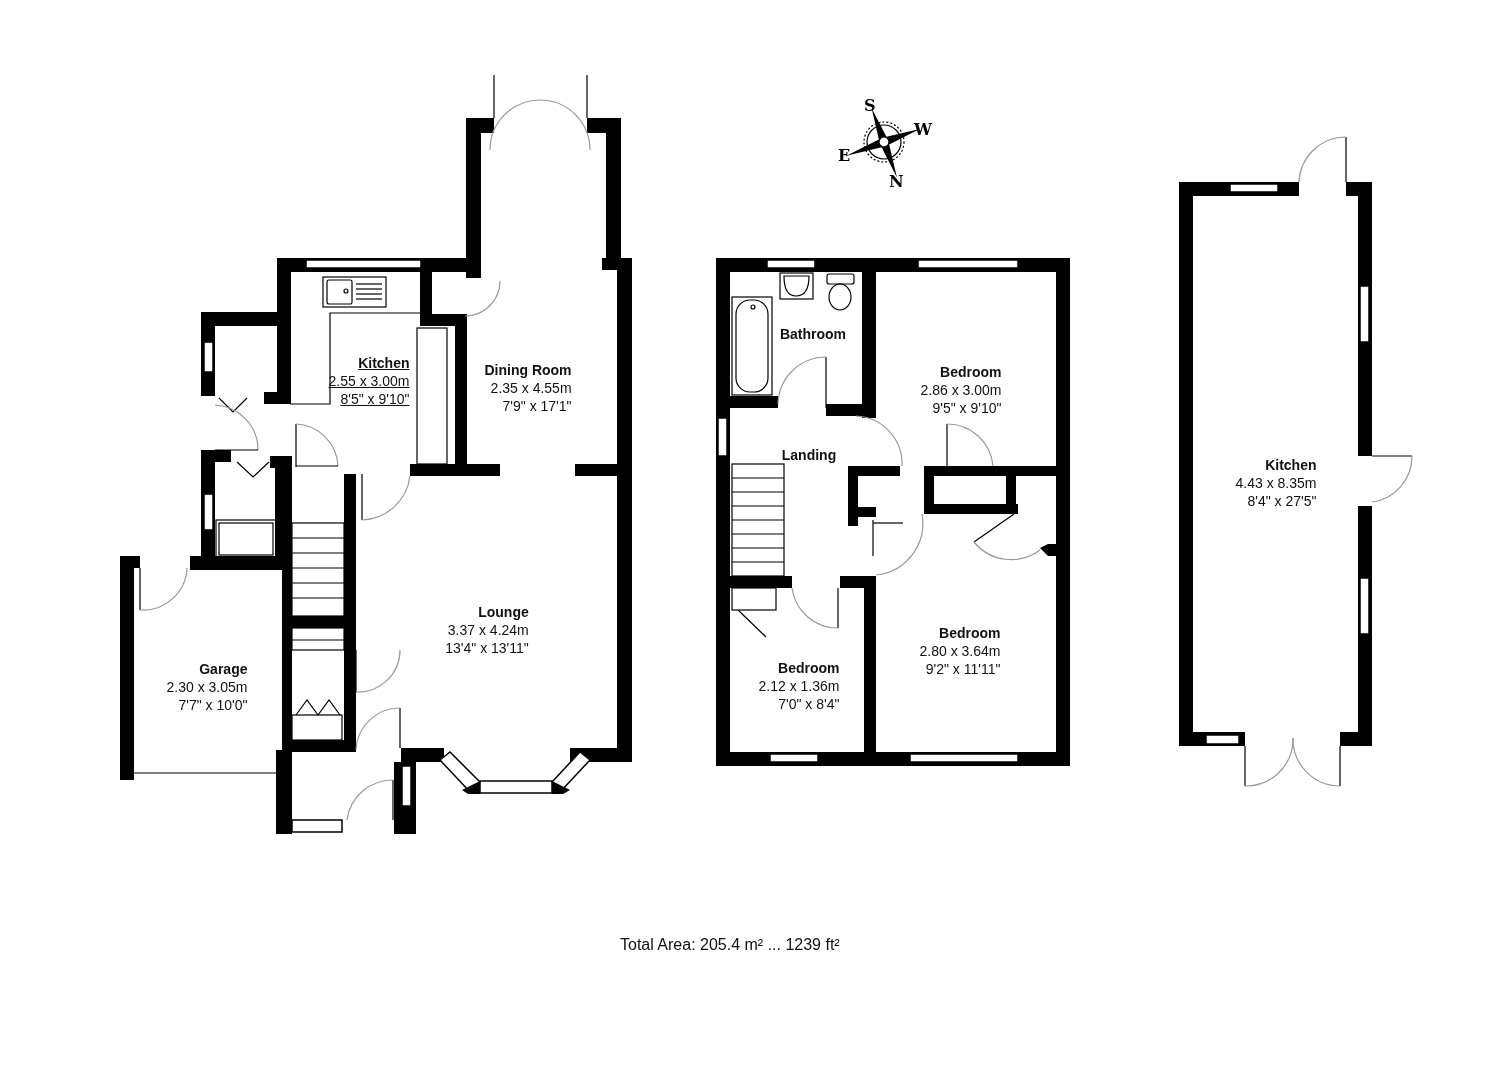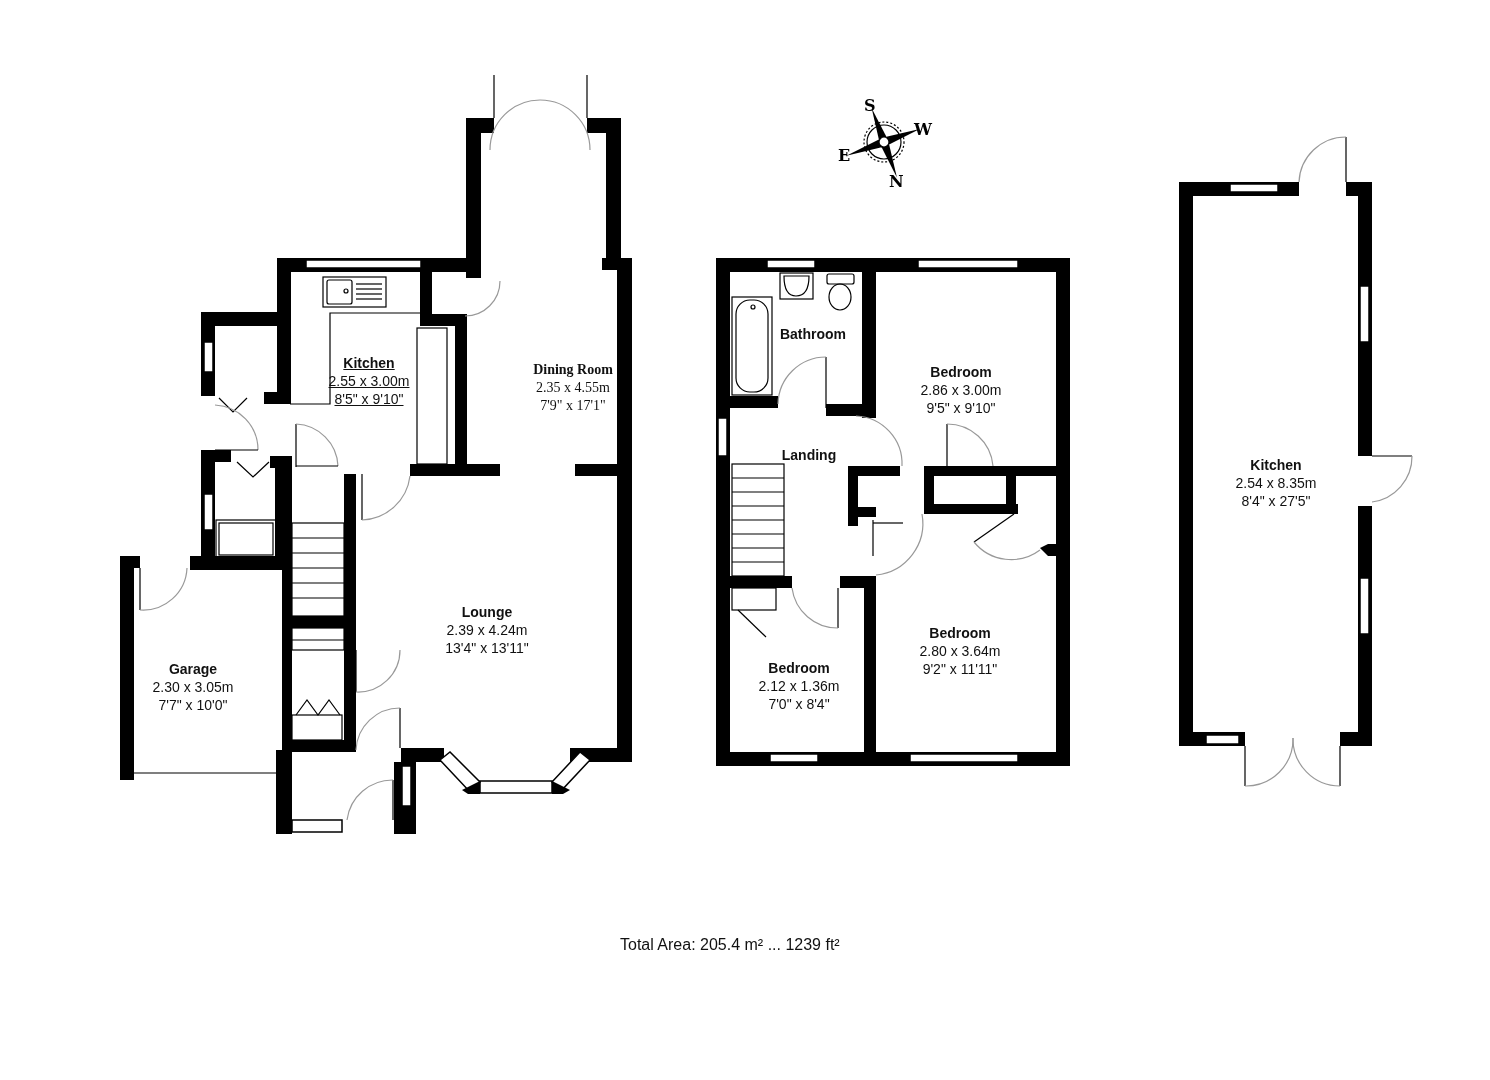--- a/index.html
+++ b/index.html
@@ -2,21 +2,21 @@
 <html><head>
 <meta charset="utf-8">
 <style>
   html, body { margin: 0; padding: 0; background: #ffffff; }
   body { width: 1490px; height: 1080px; position: relative; overflow: hidden; font-family: "Liberation Sans", sans-serif; }
   svg#plan { position: absolute; left: 0; top: 0; }
   .w { fill: #000; }
   .win { fill: #fff; stroke: #000; stroke-width: 1.5; }
   .thin { fill: none; stroke: #000; stroke-width: 1.2; }
   .arc { fill: none; stroke: #999; stroke-width: 1.2; }
-  .label { position: absolute; text-align: center; color: #111; line-height: 18px; font-size: 14px; white-space: nowrap; transform: translateX(-50%); }
+  .label { position: absolute; text-align: right; color: #111; line-height: 18px; font-size: 14px; white-space: nowrap; transform: translateX(-50%); }
   .label .name { font-weight: bold; display: block; }
   .label .dim { display: block; }
   .compass-letter { position: absolute; font-family: "DejaVu Serif", serif; font-weight: bold; font-size: 16px; color: #000; }
   #total { position: absolute; left: 620px; top: 936px; font-size: 16px; color: #111; }
 </style>
 </head>
 <body>
 
 <svg id="plan" width="1490" height="1080" viewBox="0 0 1490 1080">
 
@@ -232,31 +232,31 @@
     </g>
     <circle r="5" fill="#fff" stroke="#000" stroke-width="1.2"></circle>
   </g>
 </svg>
 
 <div class="label" style="left:369px;top:354px;text-decoration:underline;">
   <span class="name">Kitchen</span>
   <span class="dim">2.55 x 3.00m</span>
   <span class="dim">8'5" x 9'10"</span>
 </div>
-<div class="label" style="left:573px;top:361px;font-family:Liberation Serif, serif;">
+<div class="label" style="left:528px;top:361px;">
   <span class="name">Dining Room</span>
   <span class="dim">2.35 x 4.55m</span>
   <span class="dim">7'9" x 17'1"</span>
 </div>
 <div class="label" style="left:487px;top:603px;">
   <span class="name">Lounge</span>
-  <span class="dim">2.39 x 4.24m</span>
+  <span class="dim">3.37 x 4.24m</span>
   <span class="dim">13'4" x 13'11"</span>
 </div>
-<div class="label" style="left:193px;top:660px;">
+<div class="label" style="left:207px;top:660px;">
   <span class="name">Garage</span>
   <span class="dim">2.30 x 3.05m</span>
   <span class="dim">7'7" x 10'0"</span>
 </div>
 
 <div class="label" style="left:813px;top:325px;">
   <span class="name">Bathroom</span>
 </div>
 <div class="label" style="left:785px;top:446px;padding-left:48px;">
   <span class="name">Landing</span>
@@ -272,21 +272,21 @@
   <span class="dim">9'2" x 11'11"</span>
 </div>
 <div class="label" style="left:799px;top:659px;">
   <span class="name">Bedroom</span>
   <span class="dim">2.12 x 1.36m</span>
   <span class="dim">7'0" x 8'4"</span>
 </div>
 
 <div class="label" style="left:1276px;top:456px;">
   <span class="name">Kitchen</span>
-  <span class="dim">2.54 x 8.35m</span>
+  <span class="dim">4.43 x 8.35m</span>
   <span class="dim">8'4" x 27'5"</span>
 </div>
 
 <span class="compass-letter" style="left:864px;top:96px;">S</span>
 <span class="compass-letter" style="left:914px;top:120px;">W</span>
 <span class="compass-letter" style="left:838px;top:146px;">E</span>
 <span class="compass-letter" style="left:889px;top:172px;">N</span>
 
 <div id="total">Total Area: 205.4 m² ... 1239 ft²</div>
 

